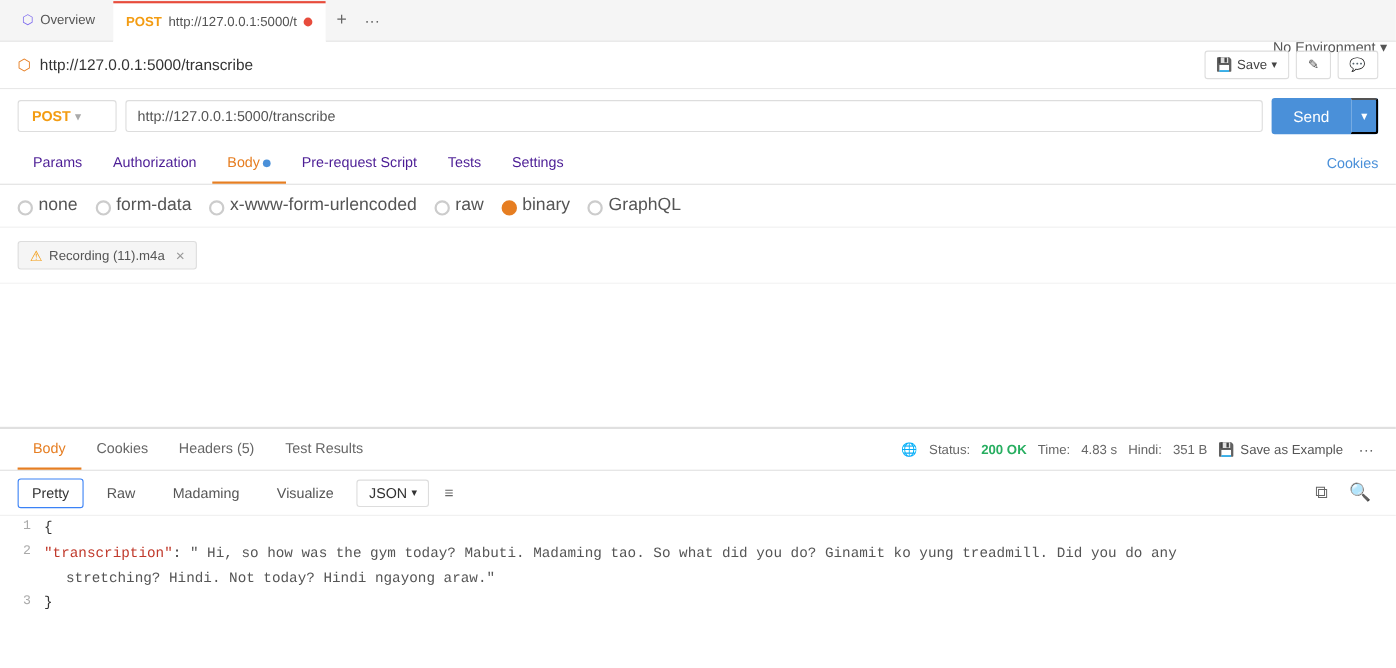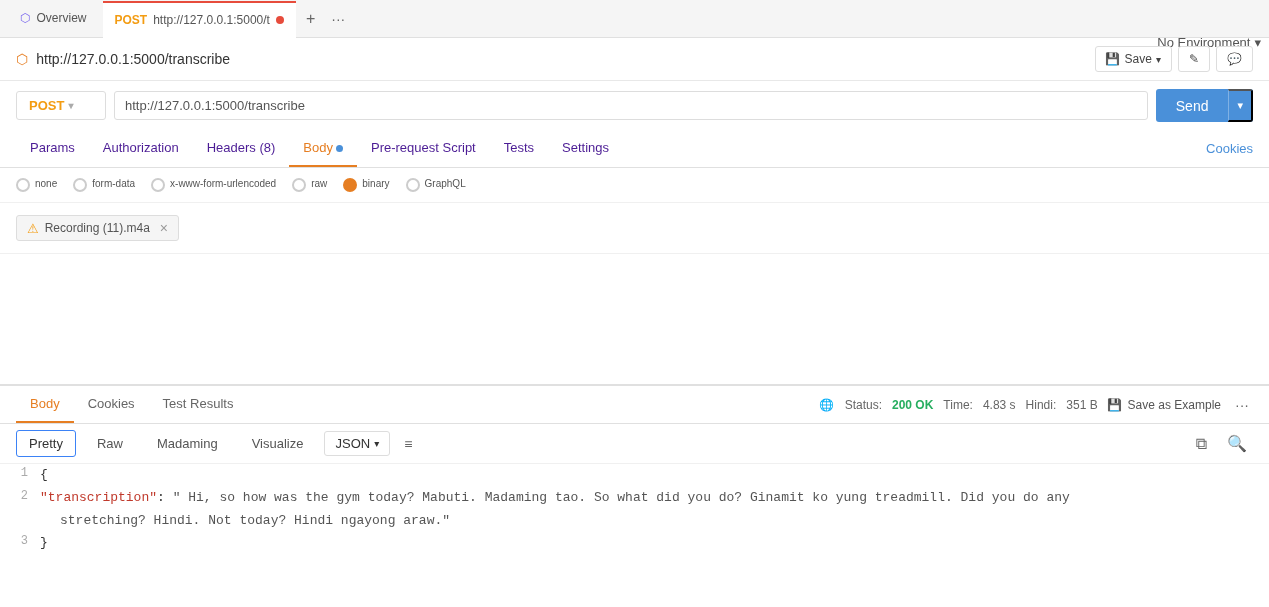--- a/index.html
+++ b/index.html
@@ -39,21 +39,21 @@
     
     .tabs-row { display: flex; align-items: center; padding: 0 16px; border-bottom: 1px solid #e0e0e0; background: #fff; }
     .tabs-row-left { display: flex; flex: 1; }
     .tab-nav { padding: 10px 14px; cursor: pointer; font-size: 13px; color: #4c1d95; border-bottom: 2px solid transparent; white-space: nowrap; }
     .tab-nav.active { color: #e67e22; border-bottom: 2px solid #e67e22; }
     .tab-nav .tab-dot { width: 7px; height: 7px; border-radius: 50%; background: #4a90d9; display: inline-block; margin-left: 3px; vertical-align: middle; }
     .cookies-link { color: #4a90d9; cursor: pointer; padding: 10px 0; font-size: 13px; }
 
     
     .body-options { display: flex; align-items: center; gap: 16px; padding: 10px 16px; border-bottom: 1px solid #f0f0f0; }
-    .radio-option { display: flex; align-items: flex-start; gap: 5px; cursor: pointer; font-size: 10px; color: #555; }
+    .radio-option { display: flex; align-items: flex-end; gap: 5px; cursor: pointer; font-size: 16px; color: #555; }
     .radio-circle { width: 14px; height: 14px; border-radius: 50%; border: 2px solid #ccc; display: inline-block; }
     .radio-circle.selected { border-color: #e74c3c; background: #e74c3c; }
     .radio-circle.orange { border-color: #e67e22; background: #e67e22; }
 
     
     .file-area { padding: 12px 16px; border-bottom: 1px solid #f0f0f0; }
     .file-tag { display: inline-flex; align-items: center; gap: 6px; padding: 4px 10px; background: #f5f5f5; border: 1px solid #ddd; border-radius: 3px; font-size: 12px; color: #555; }
     .file-tag .warning-icon { color: #f39c12; font-size: 13px; }
     .file-tag .close-btn { cursor: pointer; color: #999; font-size: 14px; margin-left: 4px; }
     .content-area { height: 130px; background: #fff; }
@@ -143,21 +143,20 @@
   <div class="send-btn">
     <button class="send-btn-main">Send</button>
     <button class="send-btn-chevron">▾</button>
   </div>
 </div>
 
 <div class="tabs-row">
   <div class="tabs-row-left">
     <div class="tab-nav">Params</div>
     <div class="tab-nav">Authorization</div>
-    <div class="tab-nav">Headers (8)</div>
     <div class="tab-nav active">
       <span>Body</span><span class="tab-dot"></span>
     </div>
     <div class="tab-nav">Pre-request Script</div>
     <div class="tab-nav">Tests</div>
     <div class="tab-nav">Settings</div>
   </div>
   <span class="cookies-link">Cookies</span>
 </div>
 
@@ -197,20 +196,21 @@
 </div>
 
 <div class="content-area"></div>
 
 <div class="response-section">
 
   <div class="response-tabs-row">
     <div class="response-tabs-left">
       <div class="resp-tab active">Body</div>
       <div class="resp-tab">Cookies</div>
+      <div class="resp-tab">Headers (5)</div>
       <div class="resp-tab">Test Results</div>
     </div>
     <div class="response-meta">
       <span>🌐</span>
       <span>Status:</span>
       <span class="status-ok">200 OK</span>
       <span>Time:</span>
       <span>4.83 s</span>
       <span>Hindi:</span>
       <span>351 B</span>

